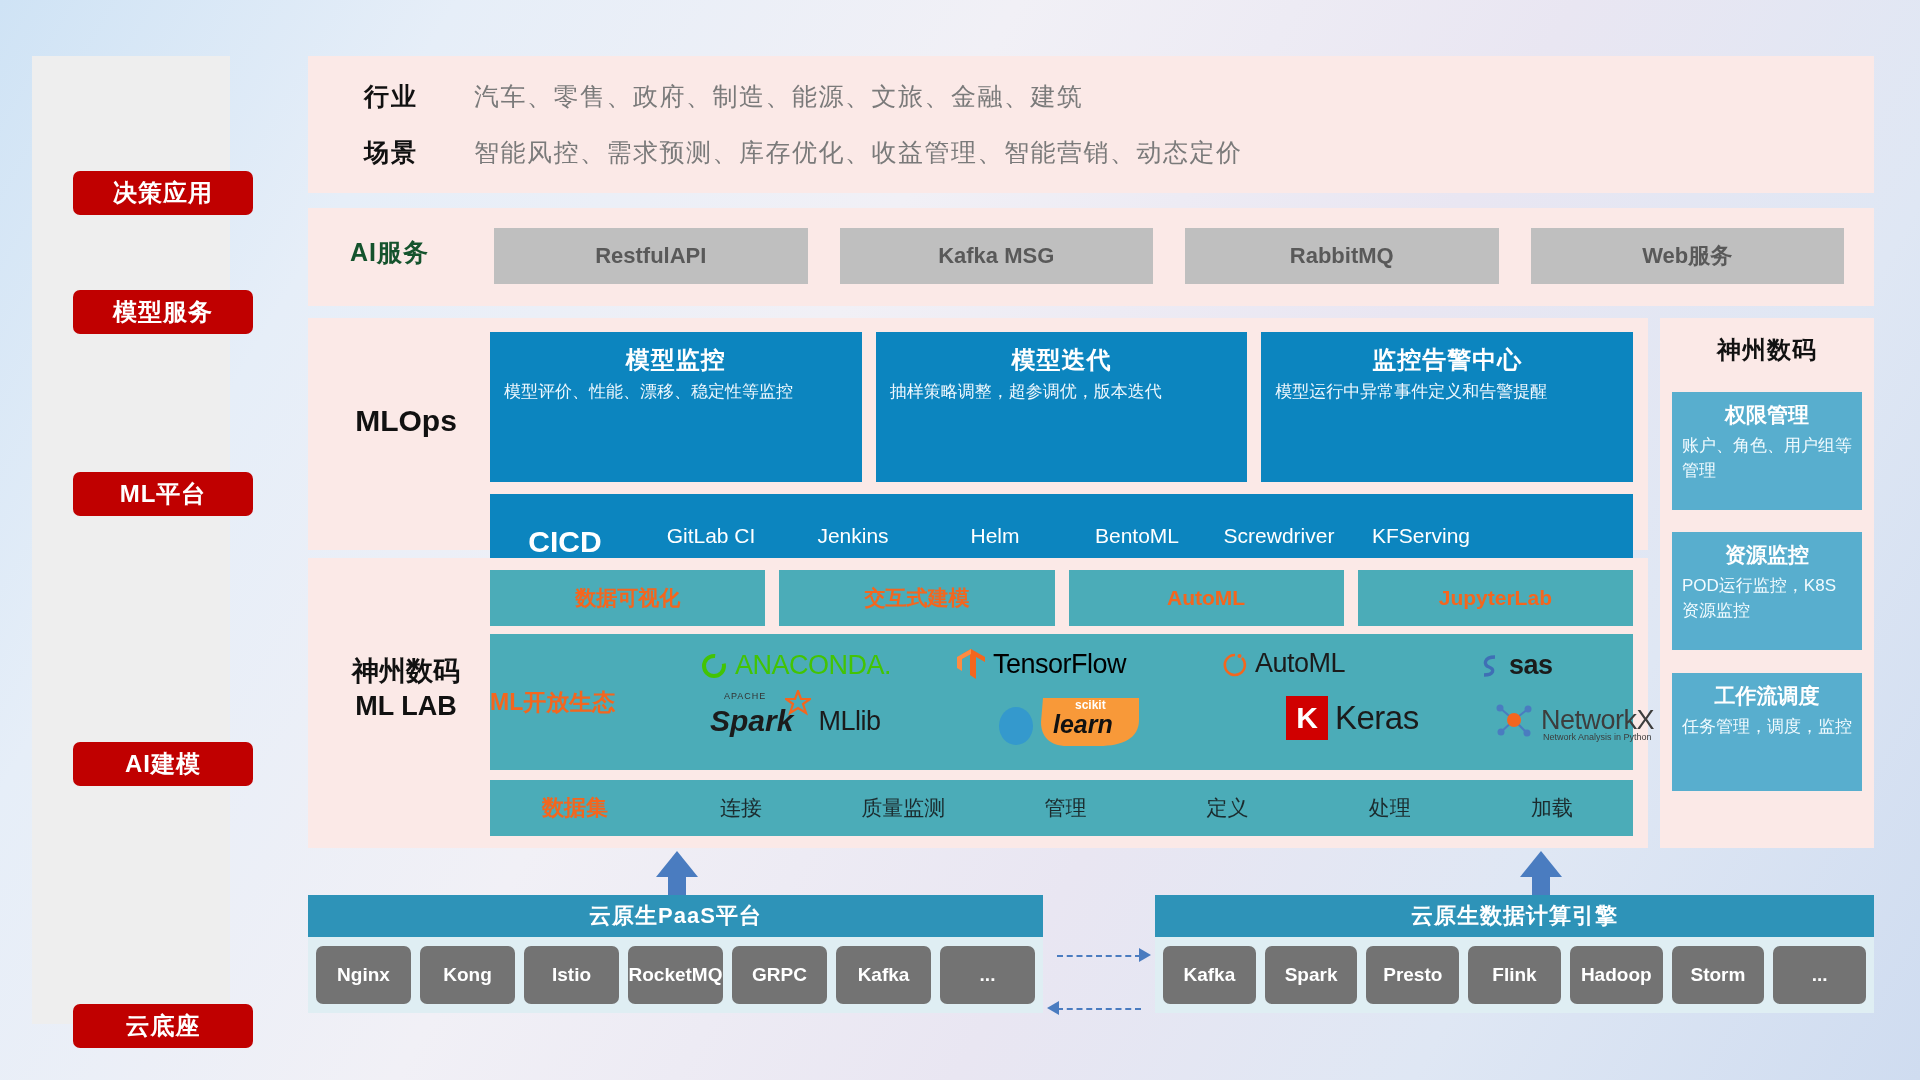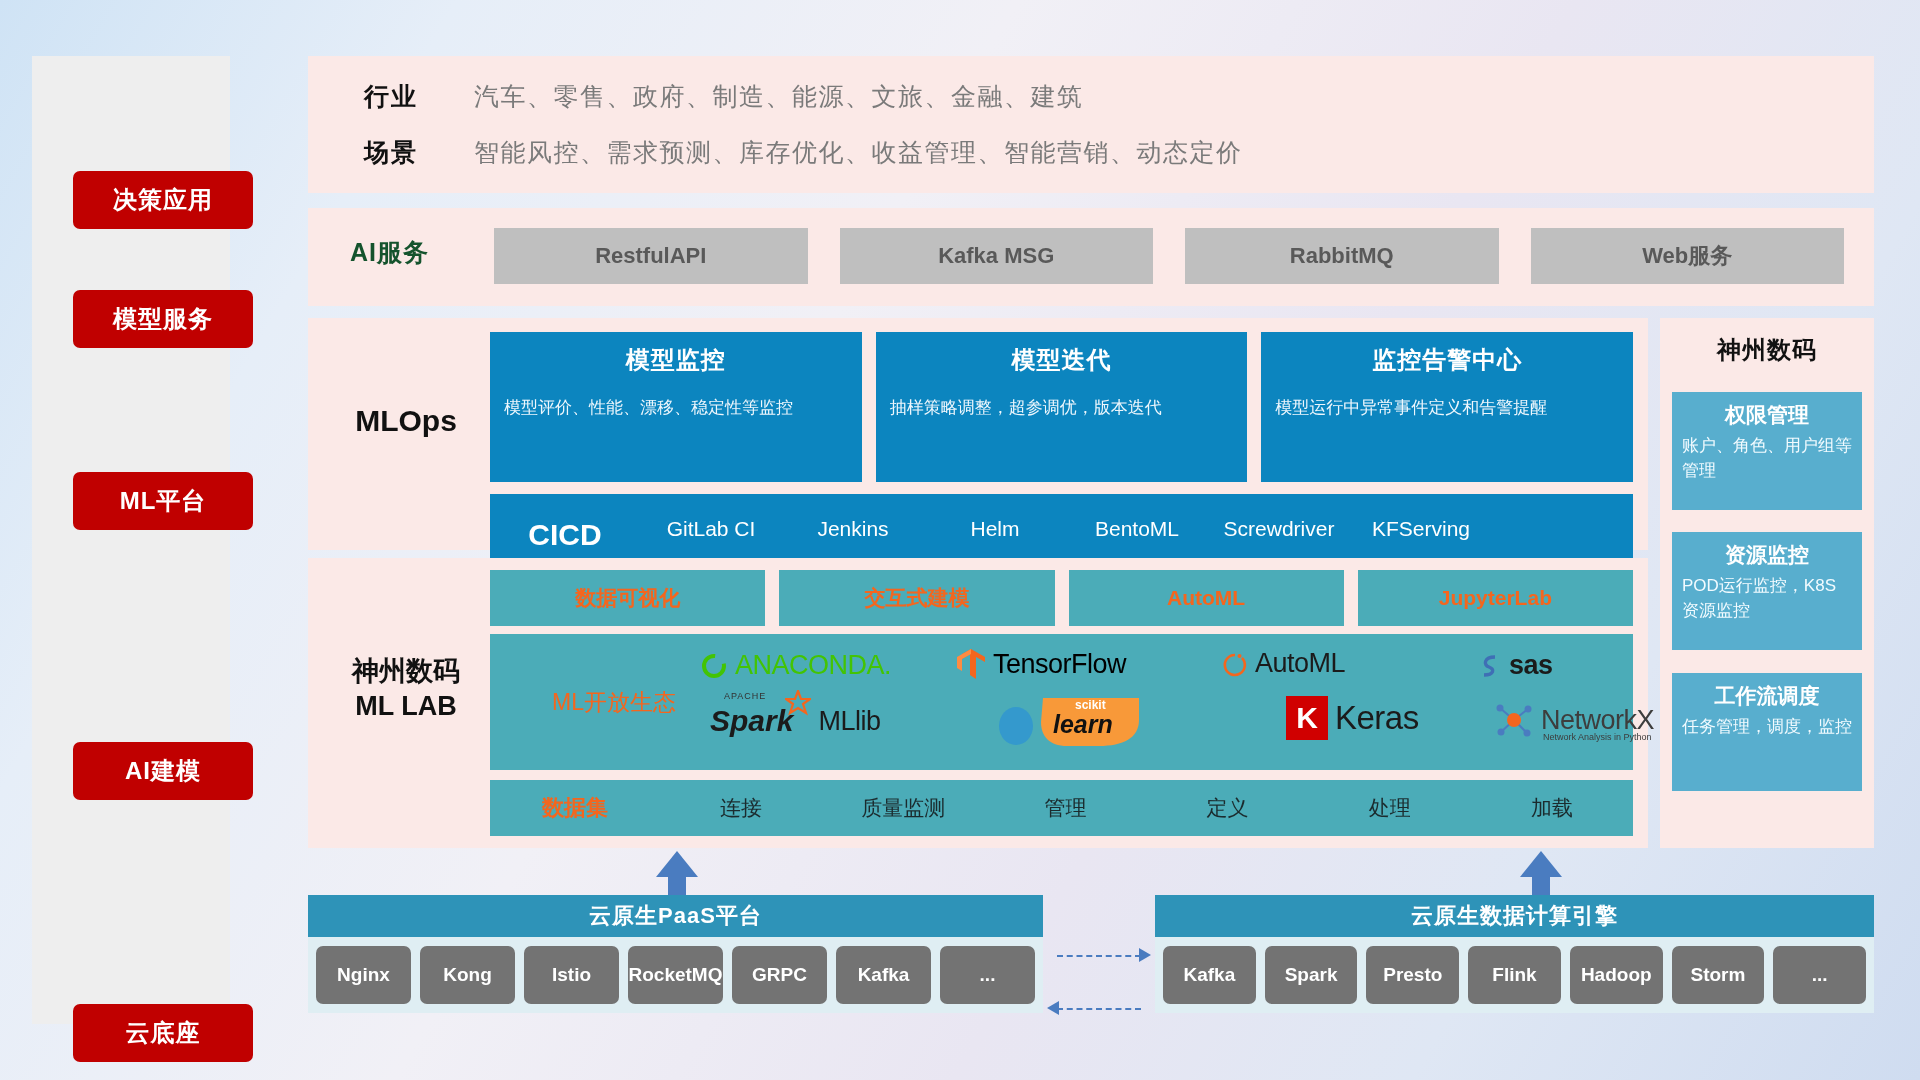--- a/index.html
+++ b/index.html
@@ -10,21 +10,21 @@
     position: relative;
   }
   #stage { position: absolute; inset: 0; }
 
   
   .rail {
     position: absolute; left: 32px; top: 56px; width: 198px; height: 968px;
     background: #eeeeee;
   }
   .rail-tag {
-    position: absolute; left: 41px; width: 180px; height: 58px;
+    position: absolute; left: 41px; width: 180px; height: 44px;
     background: #c00000; border-radius: 7px;
     color: #fff; font-size: 24px; font-weight: bold;
     display: flex; align-items: center; justify-content: center;
     letter-spacing: 1px;
   }
   .t-decision { top: 115px; }
   .t-modelsvc { top: 234px; }
   .t-mlplat    { top: 416px; }
   .t-aimodel   { top: 686px; }
   .t-cloud     { top: 948px; }
@@ -59,26 +59,26 @@
   
   .p-mlops { left: 308px; top: 318px; width: 1340px; height: 232px; }
   .mlops-label {
     position: absolute; left: 28px; top: 86px; width: 140px; text-align: center;
     font-size: 30px; font-weight: bold; color: #111;
   }
   .mlops-cards { position: absolute; left: 182px; top: 14px; width: 1143px; display: flex; gap: 14px; }
   .mlops-card {
     flex: 1; height: 150px; background: #0c85bf; color: #fff; padding: 12px 14px 8px;
   }
-  .mc-title { font-size: 24px; font-weight: bold; text-align: center; margin-bottom: 20px; letter-spacing: 1px; }
+  .mc-title { font-size: 24px; font-weight: bold; text-align: center; margin-bottom: 4px; letter-spacing: 1px; }
   .mc-desc { font-size: 17px; line-height: 1.45; color: #eef7fd; }
   .cicd-bar {
     position: absolute; left: 182px; top: 176px; width: 1143px; height: 74px;
     background: #0c85bf; color: #fff; overflow: hidden;
-    display: flex; align-items: flex-start; padding-top: 20px;
+    display: flex; align-items: flex-start; padding-top: 27px;
   }
   .cicd-title { width: 150px; text-align: center; font-size: 30px; font-weight: bold; padding-top: 4px; }
   .cicd-item { width: 142px; text-align: center; font-size: 21px; line-height: 1.45; }
 
   
   .p-model { left: 308px; top: 558px; width: 1340px; height: 290px; }
   .model-label {
     position: absolute; left: 18px; top: 96px; width: 160px; text-align: center;
     font-size: 27px; font-weight: bold; color: #111; line-height: 1.28;
   }
@@ -86,21 +86,21 @@
   .tool-chip {
     flex: 1; height: 56px; background: #4bacb8; color: #f4661e;
     display: flex; align-items: center; justify-content: center;
     font-size: 21px; font-weight: bold;
   }
   .eco-band {
     position: absolute; left: 182px; top: 76px; width: 1143px; height: 136px;
     background: #4bacb8; display: flex; align-items: center;
   }
   .eco-label {
-    width: 186px; text-align: right; color: #f4661e; font-size: 23px; font-weight: normal;
+    width: 186px; text-align: left; color: #f4661e; font-size: 23px; font-weight: bold;
   }
   .logos { flex: 1; height: 100%; position: relative; }
   .logo { position: absolute; display: flex; align-items: center; gap: 7px; }
   .logo-txt { font-size: 27px; letter-spacing: -0.5px; }
 
   .ds-band {
     position: absolute; left: 182px; top: 222px; width: 1143px; height: 56px;
     background: #4bacb8; display: flex; align-items: center;
   }
   .ds-head { width: 170px; text-align: center; color: #f4661e; font-size: 22px; font-weight: bold; }

